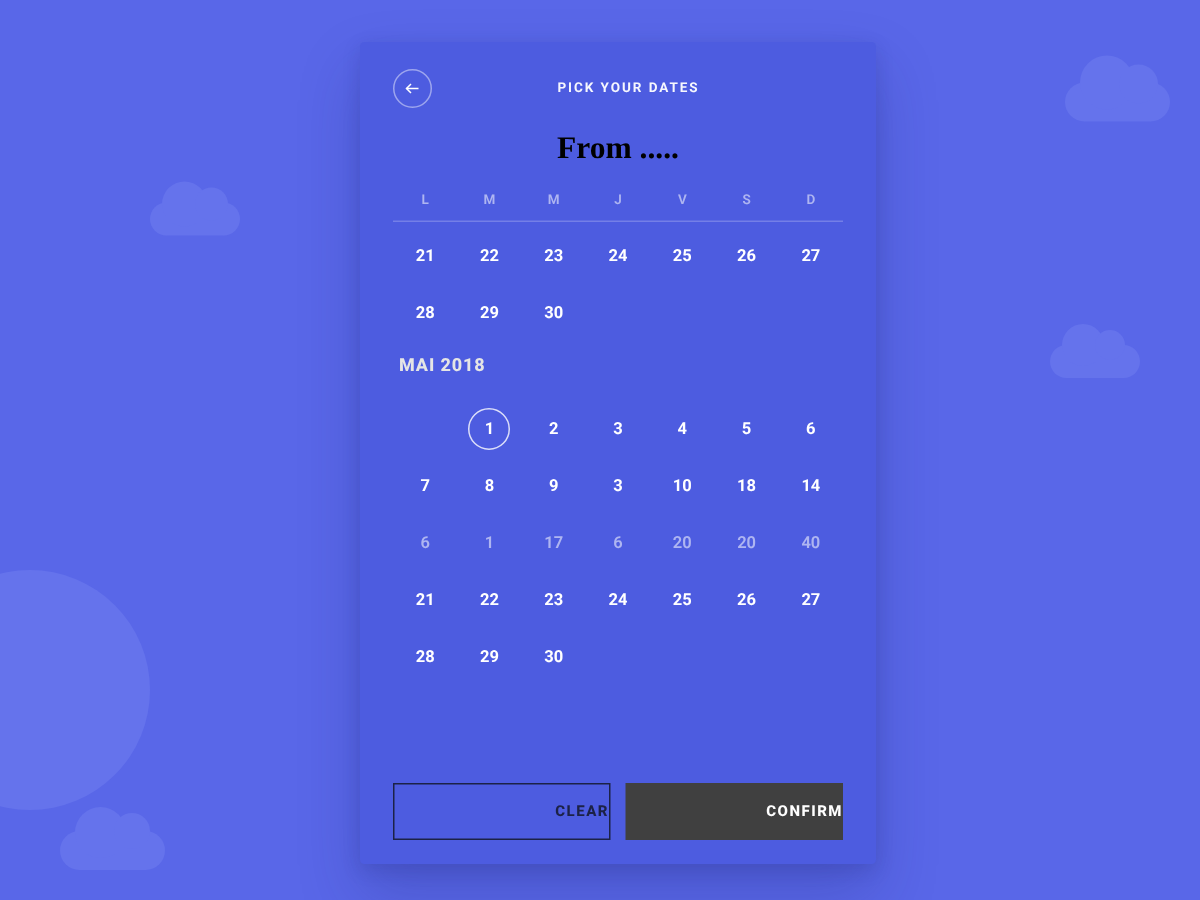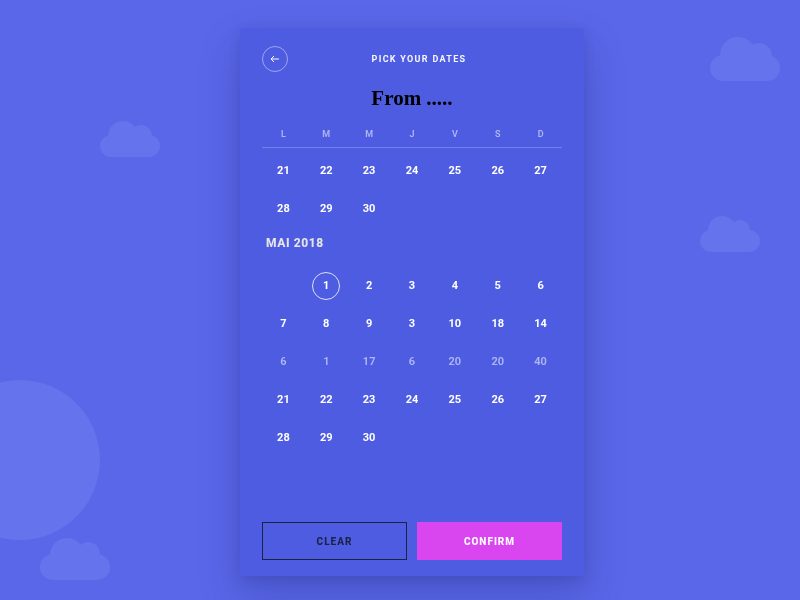--- a/index.html
+++ b/index.html
@@ -102,29 +102,29 @@
     letter-spacing: .6px;
     color: #e5e5e5;
     margin: 12px 0 21px 4px;
   }
 
   .actions {
     display: grid; grid-template-columns: 1fr 1fr; gap: 10px;
     margin-top: 8px;
   }
   .btn {
-    height: 38px; display:flex; align-items:center; justify-content:center;
+    height: 38px; display:flex; align-items:center; justify-content:flex-end;
     font-size: 10px; font-weight: 800; letter-spacing: 1px;
     cursor: pointer;
   }
   .btn-clear {
     border: 1.4px solid #1c2246; color: #1c2246; background: transparent;
   }
   .btn-confirm {
-    background: #d946ef; color: #fff; border: none;
+    background: #404040; color: #fff; border: none;
   }
 </style>
 </head>
 <body>
 
 <div class="big-circle"></div>
 <div class="cloud cloud-1"></div>
 <div class="cloud cloud-2"></div>
 <div class="cloud cloud-3"></div>
 <div class="cloud cloud-4"></div>

